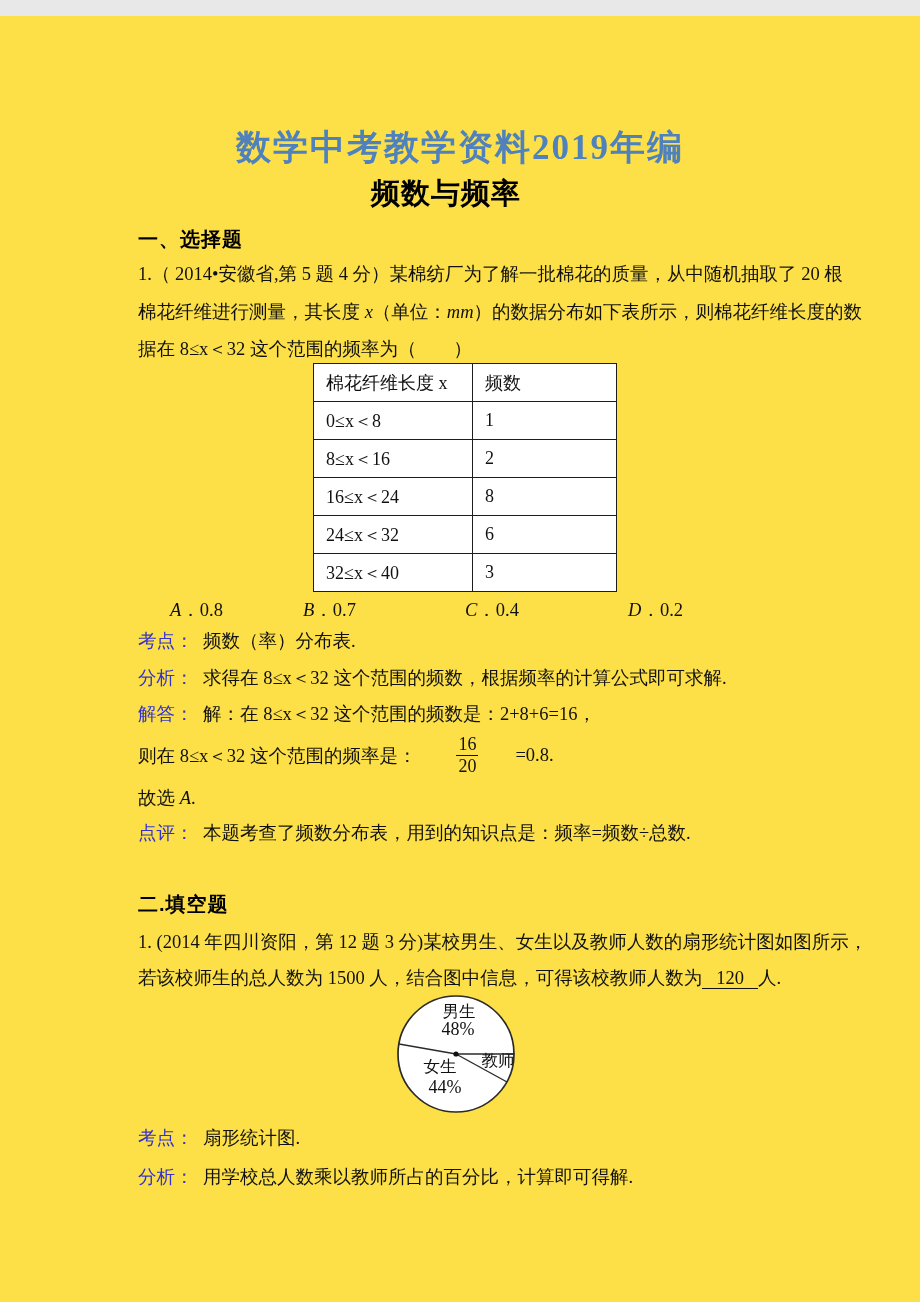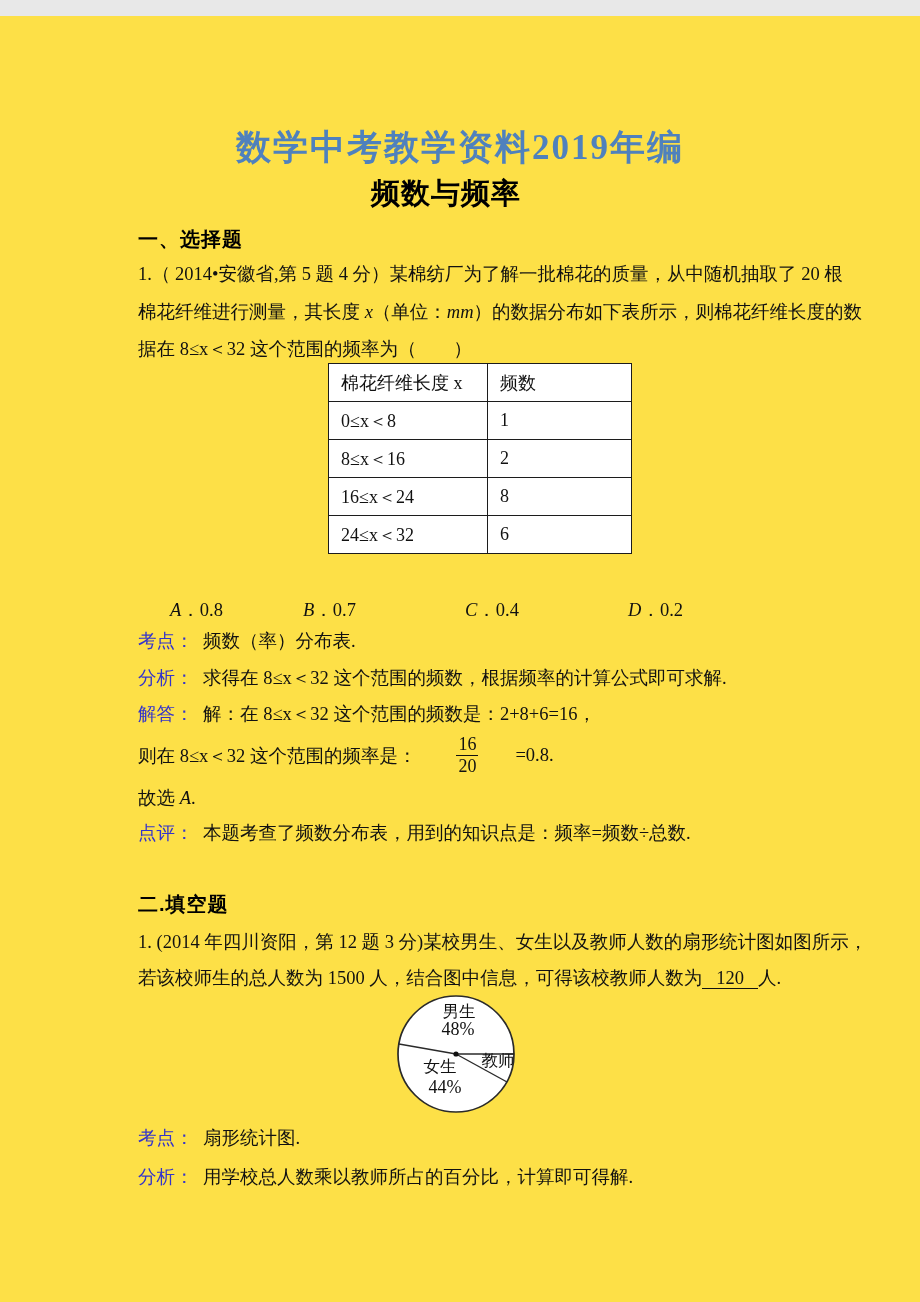--- a/index.html
+++ b/index.html
@@ -35,21 +35,21 @@
     font-family:"Liberation Sans","DejaVu Sans",sans-serif;
     letter-spacing:1px;
   }
   .bodyline{
     left:138px;width:740px;
     font-size:18.5px;line-height:1.25;
     white-space:nowrap;
   }
   .it{font-style:italic;}
   .qtable{
-    top:347px;left:328px;
+    top:347px;left:313px;
     border-collapse:collapse;
     font-size:18px;
   }
   .qtable td{
     border:1.6px solid #1c1c1c;
     height:37px;
     padding:0 8px 0 12px;
     vertical-align:middle;
     background:#fff;
   }
@@ -125,20 +125,24 @@
         <td class="c1">8≤x＜16</td>
         <td class="c2">2</td>
       </tr>
       <tr>
         <td class="c1">16≤x＜24</td>
         <td class="c2">8</td>
       </tr>
       <tr>
         <td class="c1">24≤x＜32</td>
         <td class="c2">6</td>
+      </tr>
+      <tr>
+        <td class="c1">32≤x＜40</td>
+        <td class="c2">3</td>
       </tr>
     </tbody>
   </table>
 
   <div class="abs options-row">
     <span class="opt opt-a"><span class="letter">A</span><span>．</span><span>0.8</span></span>
     <span class="opt opt-b"><span class="letter">B</span><span>．</span><span>0.7</span></span>
     <span class="opt opt-c"><span class="letter">C</span><span>．</span><span>0.4</span></span>
     <span class="opt opt-d"><span class="letter">D</span><span>．</span><span>0.2</span></span>
   </div>

